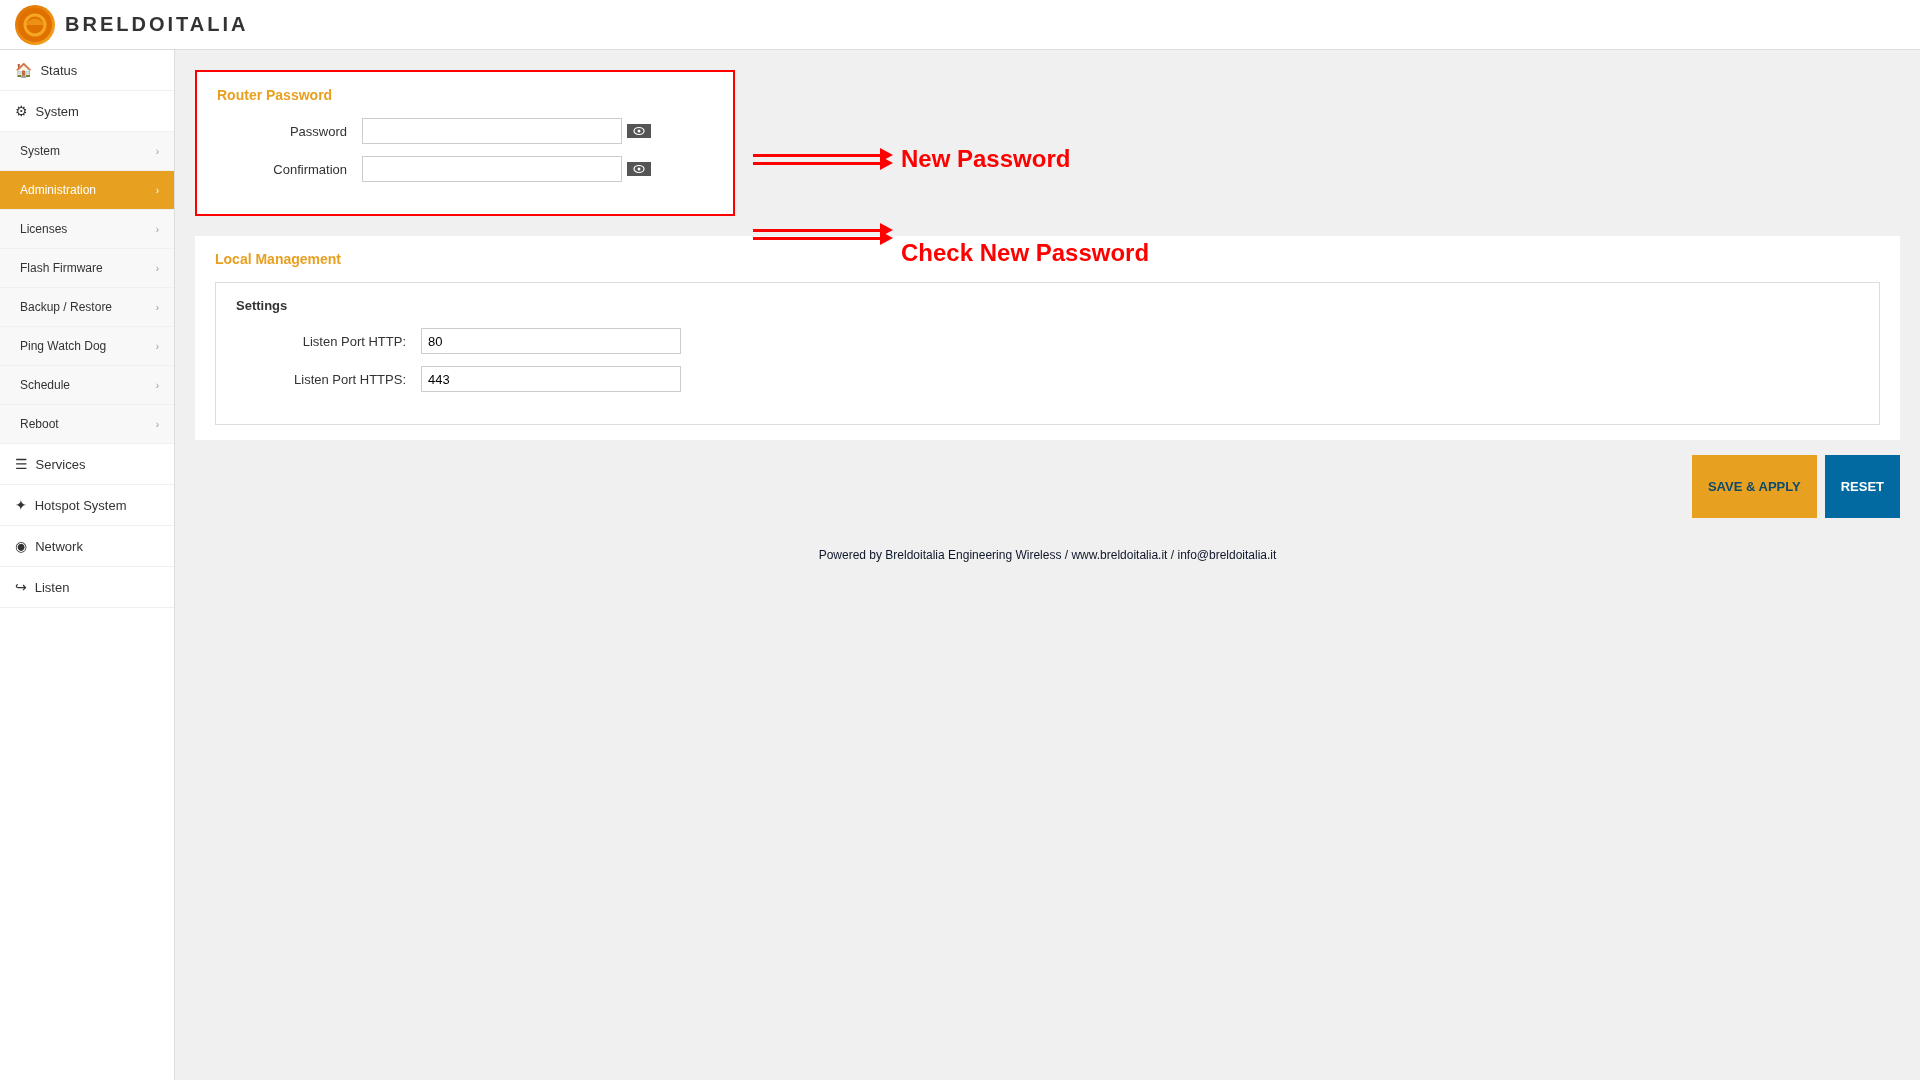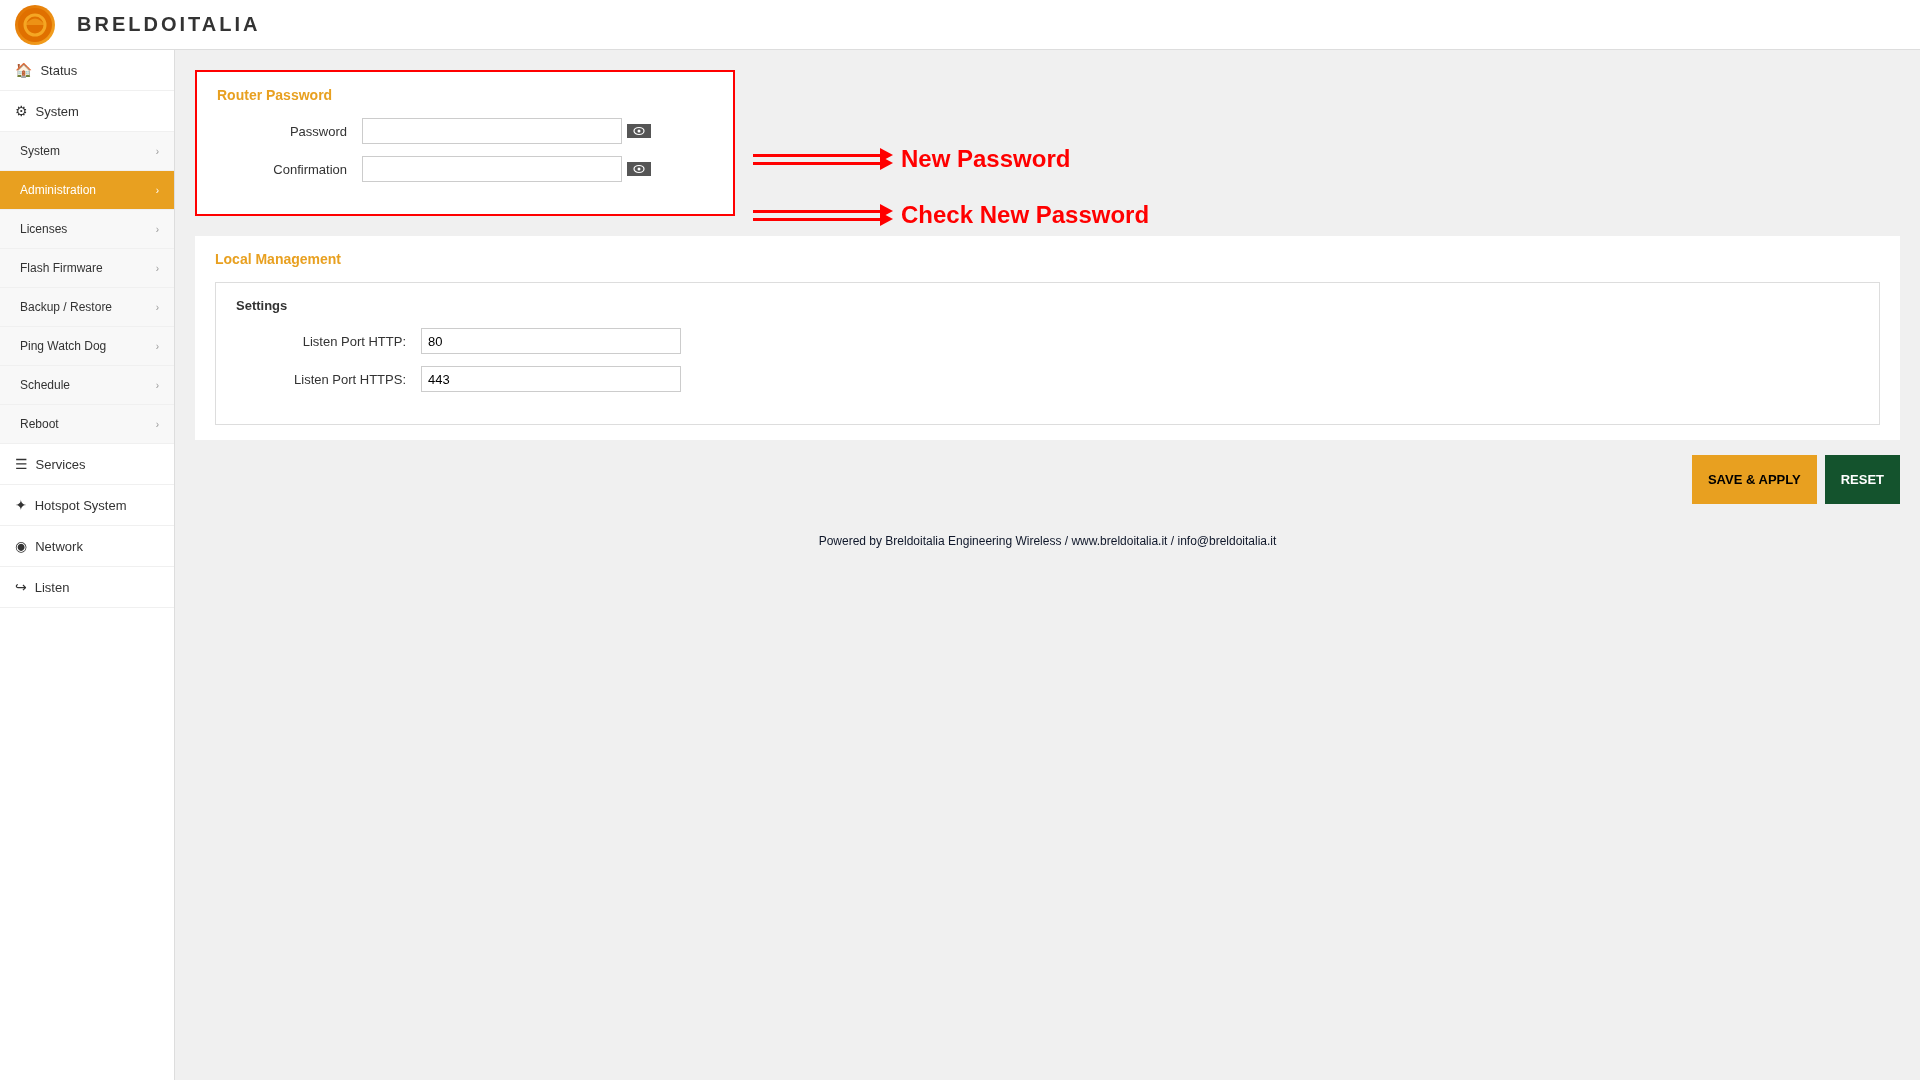--- a/index.html
+++ b/index.html
@@ -1,20 +1,20 @@
 <!DOCTYPE html>
 <html><head>
   <meta charset="utf-8">
   <style>
     * { box-sizing: border-box; margin: 0; padding: 0; }
     body { font-family: Arial, sans-serif; font-size: 13px; background: #f0f0f0; display: flex; flex-direction: column; height: 1080px; width: 1920px; overflow: hidden; }
 
     
     .header { background: white; height: 50px; display: flex; align-items: center; padding: 0 15px; border-bottom: 1px solid #ddd; }
-    .logo { display: flex; align-items: center; gap: 22px; }
+    .logo { display: flex; align-items: center; gap: 10px; }
     .logo-circle { width: 40px; height: 40px; border-radius: 50%; background: linear-gradient(135deg, #e07000, #f5a623); display: flex; align-items: center; justify-content: center; color: white; font-weight: bold; font-size: 14px; }
     .logo-text { font-size: 20px; font-weight: bold; letter-spacing: 3px; color: #333; }
 
     
     .layout { display: flex; flex: 1; }
 
     
     .sidebar { width: 175px; background: white; border-right: 1px solid #ddd; flex-shrink: 0; }
     .sidebar-item { display: flex; align-items: center; padding: 12px 15px; cursor: pointer; color: #333; font-size: 13px; border-bottom: 1px solid #f0f0f0; }
     .sidebar-item .icon { margin-right: 8px; font-size: 14px; }
@@ -38,22 +38,22 @@
     .local-management { background: white; padding: 15px 20px; width: calc(100% - 0px); }
     .local-management .section-title { color: #e8a020; }
     .settings-box { border: 1px solid #ddd; padding: 15px 20px 20px; margin-top: 5px; }
     .settings-title { font-size: 13px; font-weight: bold; color: #333; margin-bottom: 15px; }
 
     
     .footer { text-align: center; color: #0f172a; font-size: 12px; margin-top: 20px; padding: 10px 0; }
 
     
     .action-buttons { display: flex; justify-content: flex-end; gap: 8px; margin-top: 15px; }
-    .btn-save { background: #e8a020; color: #000000; border: none; padding: 8px 16px; cursor: pointer; font-size: 13px; font-weight: bold; }
-    .btn-reset { background: #14532d; color: white; border: none; padding: 17px 16px; cursor: pointer; font-size: 13px; font-weight: bold; }
+    .btn-save { background: #e8a020; color: #0c4a6e; border: none; padding: 8px 16px; cursor: pointer; font-size: 13px; font-weight: bold; }
+    .btn-reset { background: #0369a1; color: white; border: none; padding: 24px 16px; cursor: pointer; font-size: 13px; font-weight: bold; }
 
     
     .main-content-wrapper { position: relative; }
   </style>
 </head>
 <body>
 
 <div class="header">
   <div class="logo">
     <div class="logo-circle">
@@ -174,21 +174,21 @@
 
         <div style="display:flex; align-items:center;">
           <div style="display:flex; flex-direction:column; gap:5px;">
             <div style="position:relative; width:130px; height:3px; background:red;">
               <div style="position:absolute; right:-10px; top:50%; transform:translateY(-50%); width:0; height:0; border-left:13px solid red; border-top:7px solid transparent; border-bottom:7px solid transparent;"></div>
             </div>
             <div style="position:relative; width:130px; height:3px; background:red;">
               <div style="position:absolute; right:-10px; top:50%; transform:translateY(-50%); width:0; height:0; border-left:13px solid red; border-top:7px solid transparent; border-bottom:7px solid transparent;"></div>
             </div>
           </div>
-          <span style="color:red; font-size:24px; font-weight:bold; margin-left:18px; white-space:nowrap;">Check New Password</span>
+          <span style="color:red; font-size:24px; font-weight:bold; margin-left:18px; white-space:nowrap;margin-top:38px;">Check New Password</span>
         </div>
       </div>
 
       <div class="local-management">
         <div class="section-title">Local Management</div>
         <div class="settings-box">
           <div class="settings-title">Settings</div>
           <div class="form-row">
             <label class="form-label" style="width:170px;">Listen Port HTTP:</label>
             <input type="text" class="form-input" value="80" style="">

